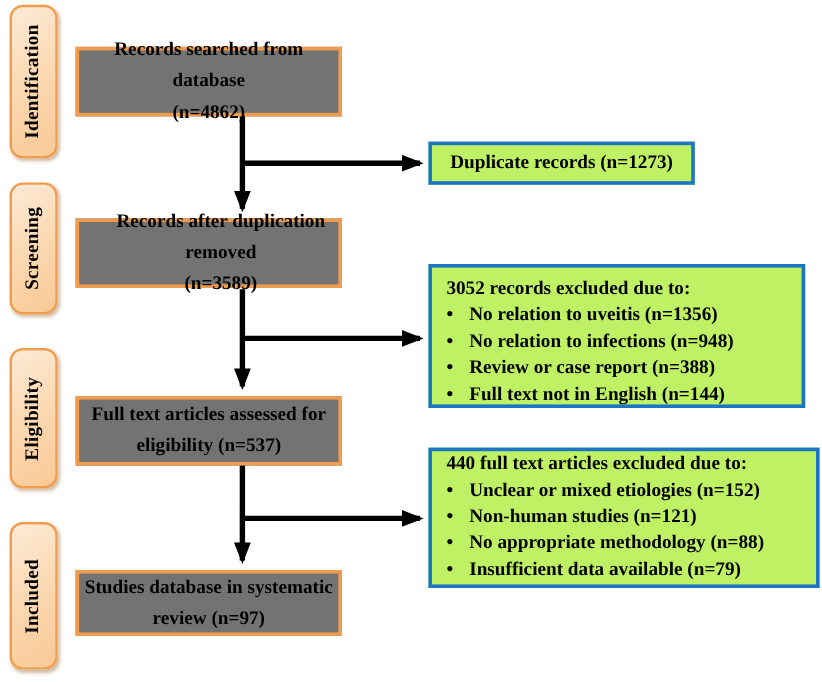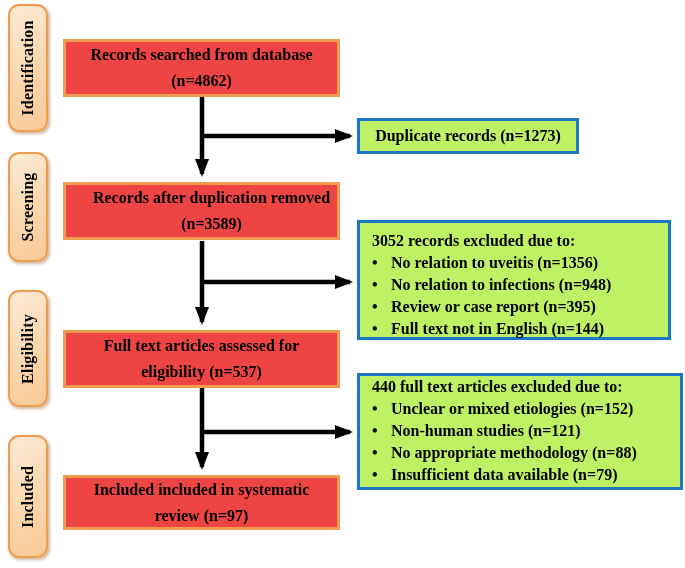--- a/index.html
+++ b/index.html
@@ -39,24 +39,24 @@
   }
   #stage-identification { top: 4px;   height: 128px; }
   #stage-screening      { top: 152px; height: 110px; }
   #stage-eligibility    { top: 290px; height: 117px; }
   #stage-included       { top: 435px; height: 123px; }
 
   
   .flowbox {
     position: absolute;
     left: 63px;
-    width: 277px;
+    width: 222px;
     box-sizing: border-box;
     border: 3px solid var(--orange);
-    background: #ef4444;
+    background: #737373;
     display: flex;
     flex-direction: column;
     align-items: center;
     justify-content: center;
     text-align: center;
     font-weight: bold;
     font-size: 16px;
     line-height: 26px;
   }
   #flowbox-1 { top: 39px;  height: 58px; }
@@ -126,41 +126,41 @@
   </div>
   <div class="flowbox" id="flowbox-2">
     <div>Records after duplication removed</div>
     <div>(n=3589)</div>
   </div>
   <div class="flowbox" id="flowbox-3">
     <div>Full text articles assessed for</div>
     <div>eligibility (n=537)</div>
   </div>
   <div class="flowbox" id="flowbox-4">
-    <div>Included included in systematic</div>
+    <div>Studies database in systematic</div>
     <div>review (n=97)</div>
   </div>
 
   <div class="exclbox" id="exclbox-duplicates">
     <div>Duplicate records (n=1273)</div>
   </div>
 
   <div class="exclbox" id="exclbox-records">
     <div class="excl-title">3052 records excluded due to:</div>
     <div class="bullet-row">
       <span class="bullet">•</span>
       <span>No relation to uveitis (n=1356)</span>
     </div>
     <div class="bullet-row">
       <span class="bullet">•</span>
       <span>No relation to infections (n=948)</span>
     </div>
     <div class="bullet-row">
       <span class="bullet">•</span>
-      <span>Review or case report (n=395)</span>
+      <span>Review or case report (n=388)</span>
     </div>
     <div class="bullet-row">
       <span class="bullet">•</span>
       <span>Full text not in English (n=144)</span>
     </div>
   </div>
 
   <div class="exclbox" id="exclbox-fulltext">
     <div class="excl-title">440 full text articles excluded due to:</div>
     <div class="bullet-row">

